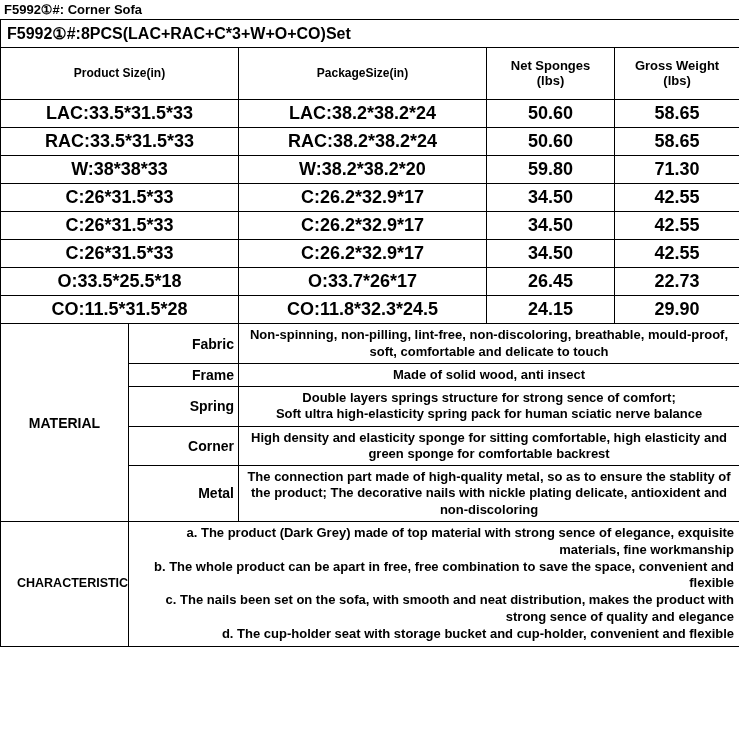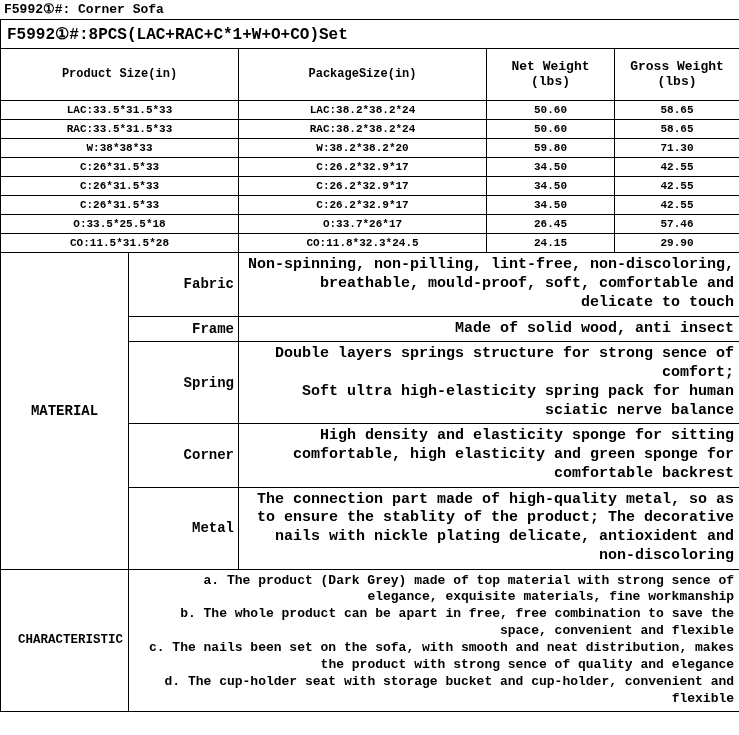--- a/index.html
+++ b/index.html
@@ -12,21 +12,20 @@
     height: 735px;
     font-family: "Liberation Sans", sans-serif;
     color: #000000;
     overflow: hidden;
   }
   .page {
     width: 739px;
     height: 621px;
     position: relative;
     box-sizing: border-box;
-    font-family: Liberation Mono, monospace;
   }
   .title-line {
     font-size: 13px;
     font-weight: bold;
     padding: 3px 4px 2px 4px;
     line-height: 1.1;
   }
   table {
     border-collapse: collapse;
     width: 739px;
@@ -51,41 +50,41 @@
   }
   .col-hdr .big {
     font-size: 12px;
   }
   .col-hdr .small {
     font-size: 13px;
   }
   .data-row td {
     text-align: center;
     font-weight: bold;
-    font-size: 11px;
+    font-size: 18px;
     padding: 3px 4px;
   }
   .mat-label {
     font-weight: bold;
     font-size: 14px;
     text-align: center;
     vertical-align: middle;
     padding-left: 4px;
   }
   .mat-key {
     font-weight: bold;
     font-size: 14px;
     text-align: right;
     padding-left: 6px;
     vertical-align: middle;
   }
   .mat-val {
     font-weight: bold;
-    font-size: 15px;
-    text-align: right;
+    font-size: 13px;
+    text-align: center;
     line-height: 1.25;
     padding: 3px 5px;
   }
   .char-label {
     font-weight: bold;
     font-size: 12.5px;
     text-align: center;
     vertical-align: middle;
     line-height: 1.2;
     padding-left: 16px;
@@ -114,28 +113,28 @@
   <table>
     <colgroup>
       <col style="width:128px">
       <col style="width:110px">
       <col style="width:248px">
       <col style="width:128px">
       <col style="width:125px">
     </colgroup>
     <tbody>
       <tr class="hdr-row">
-        <td colspan="5">F5992①#:8PCS(LAC+RAC+C*1+W+O+CO)Set</td>
+        <td colspan="5">F5992①#:8PCS(LAC+RAC+C*3+W+O+CO)Set</td>
       </tr>
 
       <tr class="col-hdr" style="height:52px;">
         <td colspan="2" class="big">Product Size(in)</td>
         <td class="big">PackageSize(in)</td>
         <td class="small">
-          <span>Net Weight</span><br>
+          <span>Net Sponges</span><br>
           <span>(lbs)</span>
         </td>
         <td class="small">
           <span>Gross Weight</span><br>
           <span>(lbs)</span>
         </td>
       </tr>
 
       <tr class="data-row">
         <td colspan="2">LAC:33.5*31.5*33</td>
@@ -170,21 +169,21 @@
       <tr class="data-row">
         <td colspan="2">C:26*31.5*33</td>
         <td>C:26.2*32.9*17</td>
         <td>34.50</td>
         <td>42.55</td>
       </tr>
       <tr class="data-row">
         <td colspan="2">O:33.5*25.5*18</td>
         <td>O:33.7*26*17</td>
         <td>26.45</td>
-        <td>57.46</td>
+        <td>22.73</td>
       </tr>
       <tr class="data-row">
         <td colspan="2">CO:11.5*31.5*28</td>
         <td>CO:11.8*32.3*24.5</td>
         <td>24.15</td>
         <td>29.90</td>
       </tr>
 
       <tr>
         <td rowspan="5" class="mat-label">MATERIAL</td>

